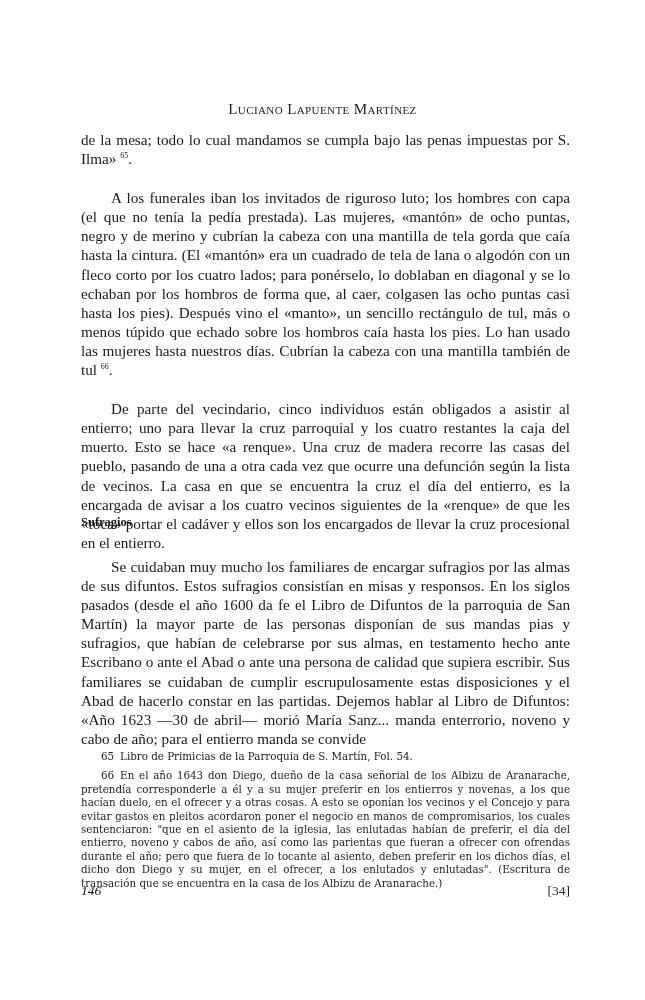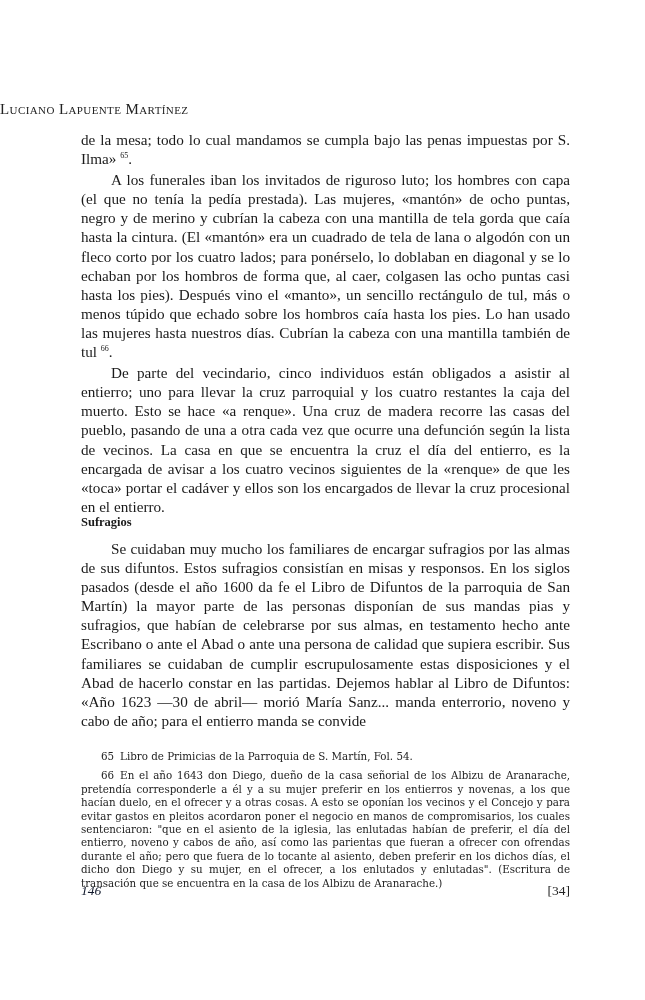--- a/index.html
+++ b/index.html
@@ -1,29 +1,29 @@
 <!DOCTYPE html>
 <html><head>
 <meta charset="utf-8">
 <style>
   html, body { margin: 0; padding: 0; background: #ffffff; }
   body { width: 645px; height: 1000px; position: relative; overflow: hidden; }
   .page { position: absolute; left: 0; top: 0; width: 645px; height: 1000px; background: #fff; color: #1a1a1a; }
   .running-head {
-    position: absolute; top: 101px; left: 0; width: 645px; text-align: left;
+    position: absolute; top: 101px; left: 0; width: 645px; text-align: center;
     font-family: "Liberation Serif", "DejaVu Serif", serif; font-size: 15px;
     font-variant: small-caps; letter-spacing: 0.4px; color: #222;
   }
   .body-text {
     position: absolute; left: 81px; width: 489px; top: 130px;
     font-family: "Liberation Serif", "DejaVu Serif", serif; font-size: 15.2px;
     line-height: 19.1px; text-align: justify; color: #1a1a1a;
   }
   .body-text p { margin: 0; }
-  .body-text p.indent { text-indent: 30px; margin-top: 2px; }
+  .body-text p.indent { text-indent: 30px; margin-top: 20px; }
   .fn-ref { font-size: 8px; vertical-align: super; line-height: 0; }
   .section-heading {
     position: absolute; left: 81px; top: 515px;
     font-family: "Liberation Serif", "DejaVu Serif", serif; font-size: 12.5px; font-weight: bold; color: #1a1a1a;
   }
   .body-text-2 { top: 537px; }
   .footnotes {
     position: absolute; left: 81px; width: 489px; top: 744px;
     font-family: "DejaVu Serif", "Liberation Serif", serif; font-size: 10.3px;
     line-height: 13.4px; text-align: justify; color: #222;

